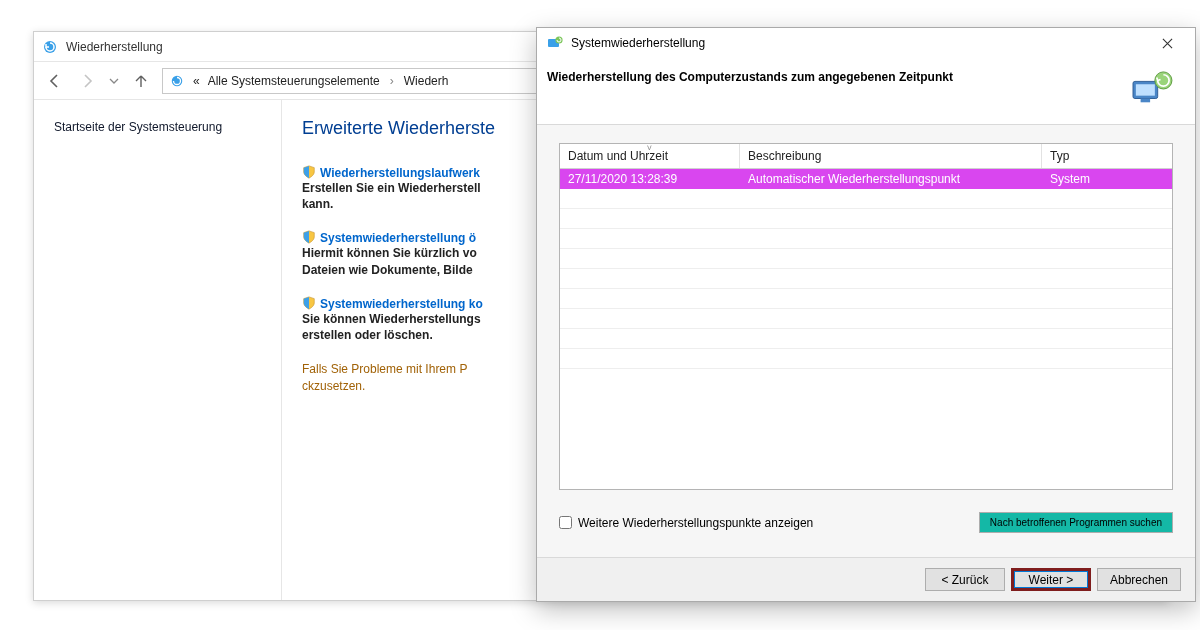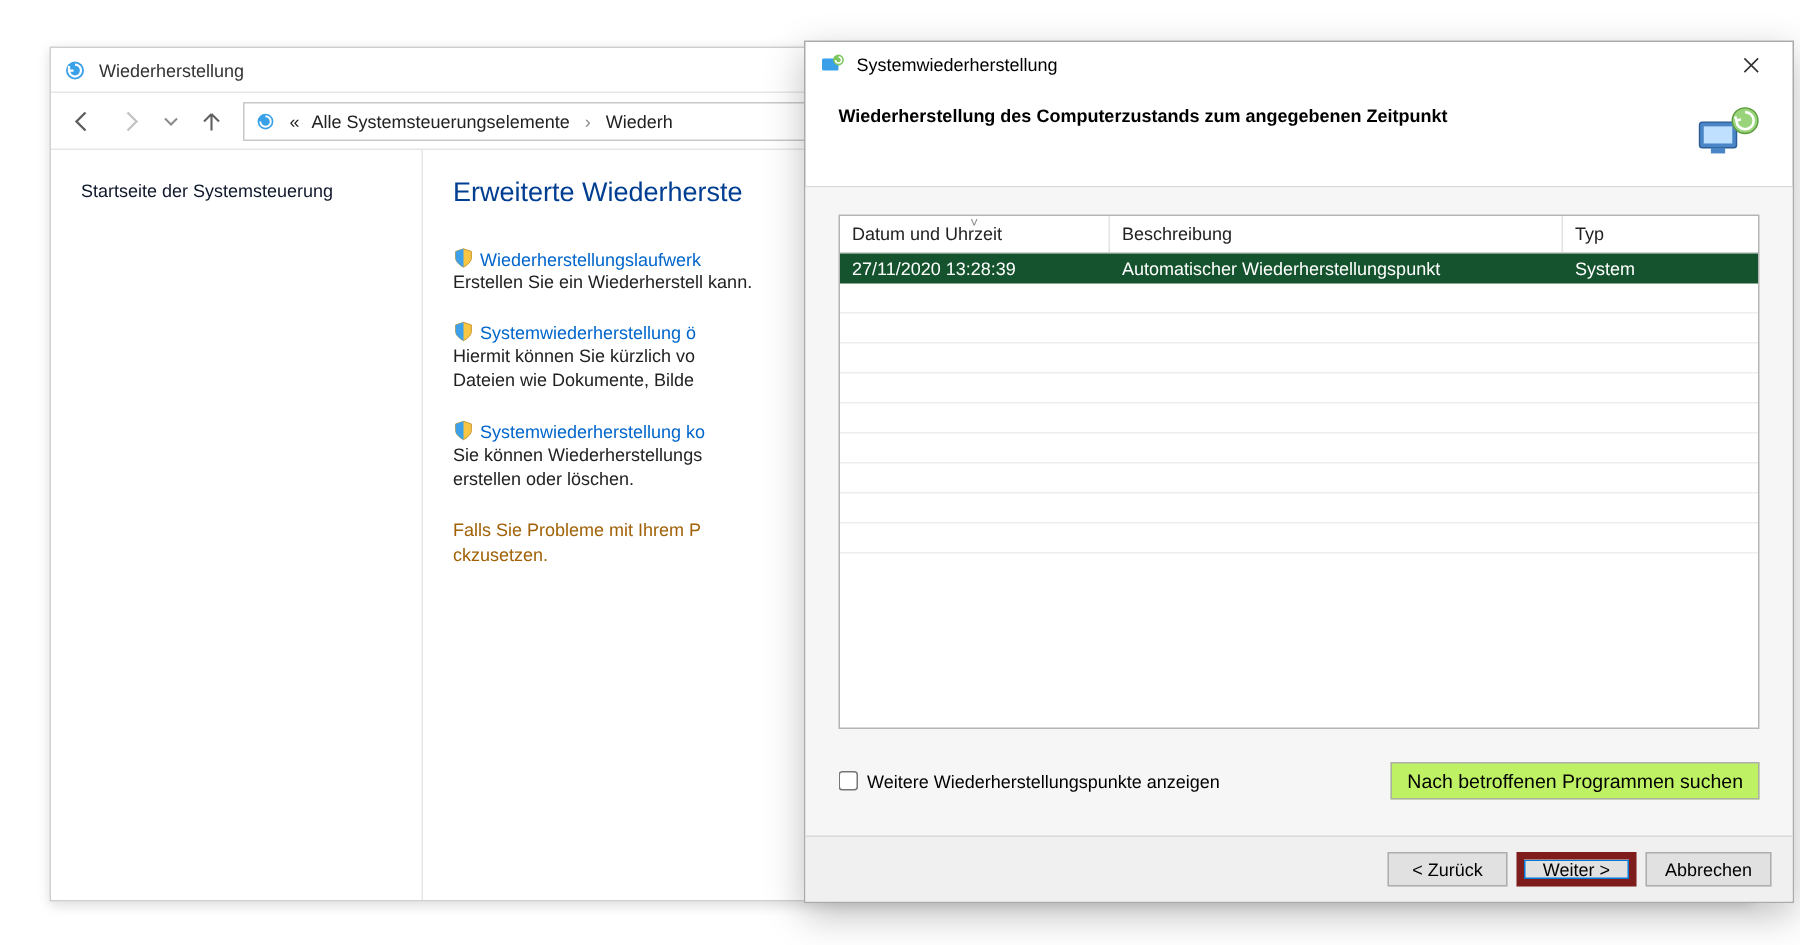--- a/index.html
+++ b/index.html
@@ -102,20 +102,21 @@
   }
   .cp-main h1 {
     font-size: 18px;
     font-weight: 400;
     color: #003e92;
     margin: 0 0 26px 0;
   }
   .task {
     margin-bottom: 18px;
     max-width: 200px;
+    font-weight: bold;
   }
   .task .task-link {
     color: #0066cc;
     cursor: pointer;
   }
   .task .task-desc {
     color: #222;
     line-height: 1.35;
   }
   .shield {
@@ -148,21 +149,21 @@
     gap: 8px;
   }
   .wiz-title { flex: 1; font-size: 12px; color: #000; }
   .close-btn {
     width: 44px; height: 28px;
     display: inline-flex; align-items: center; justify-content: center;
     cursor: pointer;
     color: #333;
   }
   .wiz-header {
-    padding: 12px 22px 16px 22px;
+    padding: 12px 22px 16px 10px;
     border-bottom: 1px solid #d9d9d9;
     display: flex;
     align-items: flex-start;
     gap: 12px;
   }
   .wiz-header .title {
     font-weight: 700;
     font-size: 12px;
     color: #000;
     flex: 1;
@@ -208,21 +209,21 @@
     font-size: 9px; color: #888;
   }
   .grid-rows { flex: 1; }
   .row {
     display: flex;
     height: 20px;
     align-items: center;
     font-size: 12px;
   }
   .row.sel {
-    background: #14532d;
+    background: #d946ef;
     color: #fff;
   }
   .row.empty {
     border-bottom: 1px solid #eee;
   }
   .row .cell {
     padding: 0 8px;
     overflow: hidden; white-space: nowrap; text-overflow: ellipsis;
   }
   .col-a { width: 180px; }
@@ -236,23 +237,23 @@
     margin-top: 22px;
     margin-bottom: 24px;
   }
   .chk {
     display: inline-flex; align-items: center; gap: 6px;
     cursor: pointer;
   }
   .chk input { width: 13px; height: 13px; margin: 0; }
   .scan-btn {
     border: 1px solid #adadad;
-    background: #bef264;
+    background: #14b8a6;
     padding: 4px 10px;
-    font-size: 13px;
+    font-size: 10px;
     cursor: pointer;
   }
 
   .wiz-footer {
     height: 44px;
     border-top: 1px solid #d9d9d9;
     display: flex; align-items: center; justify-content: flex-end;
     padding: 0 14px;
     gap: 6px;
     background: #f0f0f0;
@@ -261,21 +262,21 @@
     min-width: 80px;
     height: 23px;
     border: 1px solid #adadad;
     background: #e1e1e1;
     padding: 0 12px;
     font-size: 12px;
     cursor: pointer;
     display: inline-flex; align-items: center; justify-content: center; text-align: center;
   }
   .btn.default {
-    border: 5px solid #7f1d1d;
+    border: 3px solid #7f1d1d;
     box-shadow: inset 0 0 0 1px #0078d7;
   }
 </style>
 </head>
 <body>
 
 <div class="cp-window">
   <div class="cp-titlebar">
     <span class="chip-icon">
       <svg viewBox="0 0 16 16" width="16" height="16">

